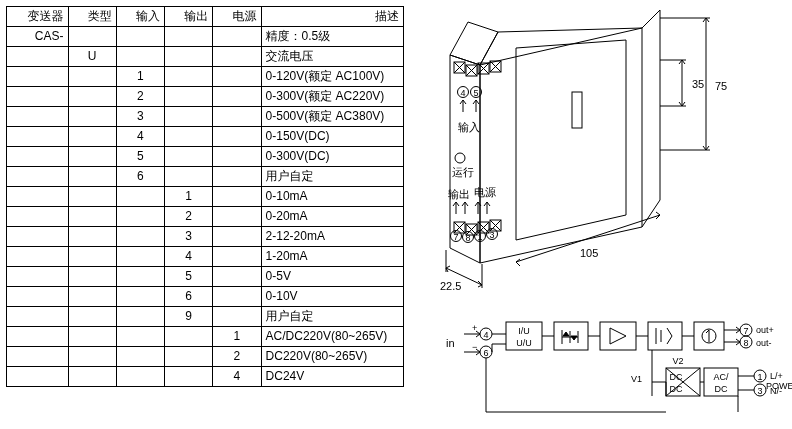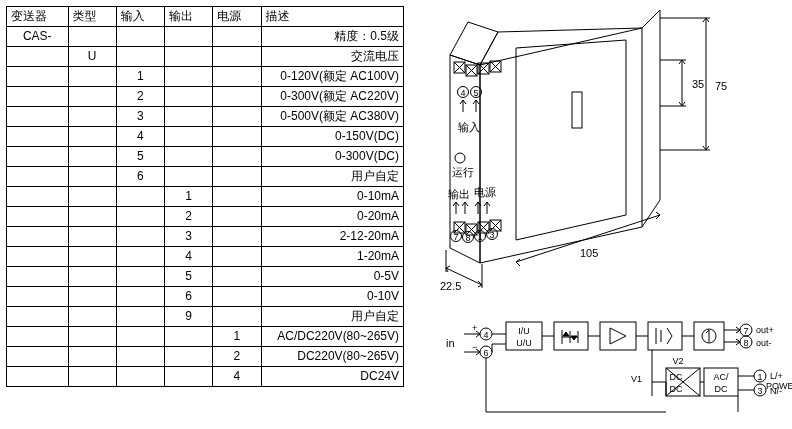--- a/index.html
+++ b/index.html
@@ -20,27 +20,27 @@
   #spec-table th,#spec-table td{
     border:1px solid #000;
     height:19px;
     padding:0 4px;
     font-weight:normal;
     font-size:12px;
     line-height:17px;
     vertical-align:middle;
     white-space:nowrap;
   }
-  #spec-table th{text-align:left;}
-  .c-model{width:62px;text-align:center;}
+  #spec-table th{text-align:right;}
+  .c-model{width:62px;text-align:right;}
   .c-type{width:48px;text-align:center;margin-top:37px;}
   .c-in{width:48px;text-align:center;}
   .c-out{width:48px;text-align:center;}
   .c-pow{width:48px;text-align:center;}
-  .c-desc{width:140px;text-align:right;}
+  .c-desc{width:140px;text-align:left;}
 
   
   #drawing{
     position:absolute;left:420px;top:0;width:372px;height:429px;
   }
   #drawing svg{display:block;}
   .lbl{font-family:"Liberation Sans","DejaVu Sans",sans-serif;font-size:11px;}
   .lbl-s{font-family:"Liberation Sans","DejaVu Sans",sans-serif;font-size:9px;}
   .lbl-cn{font-family:"DejaVu Sans","Liberation Sans",sans-serif;font-size:11px;}
 </style>

